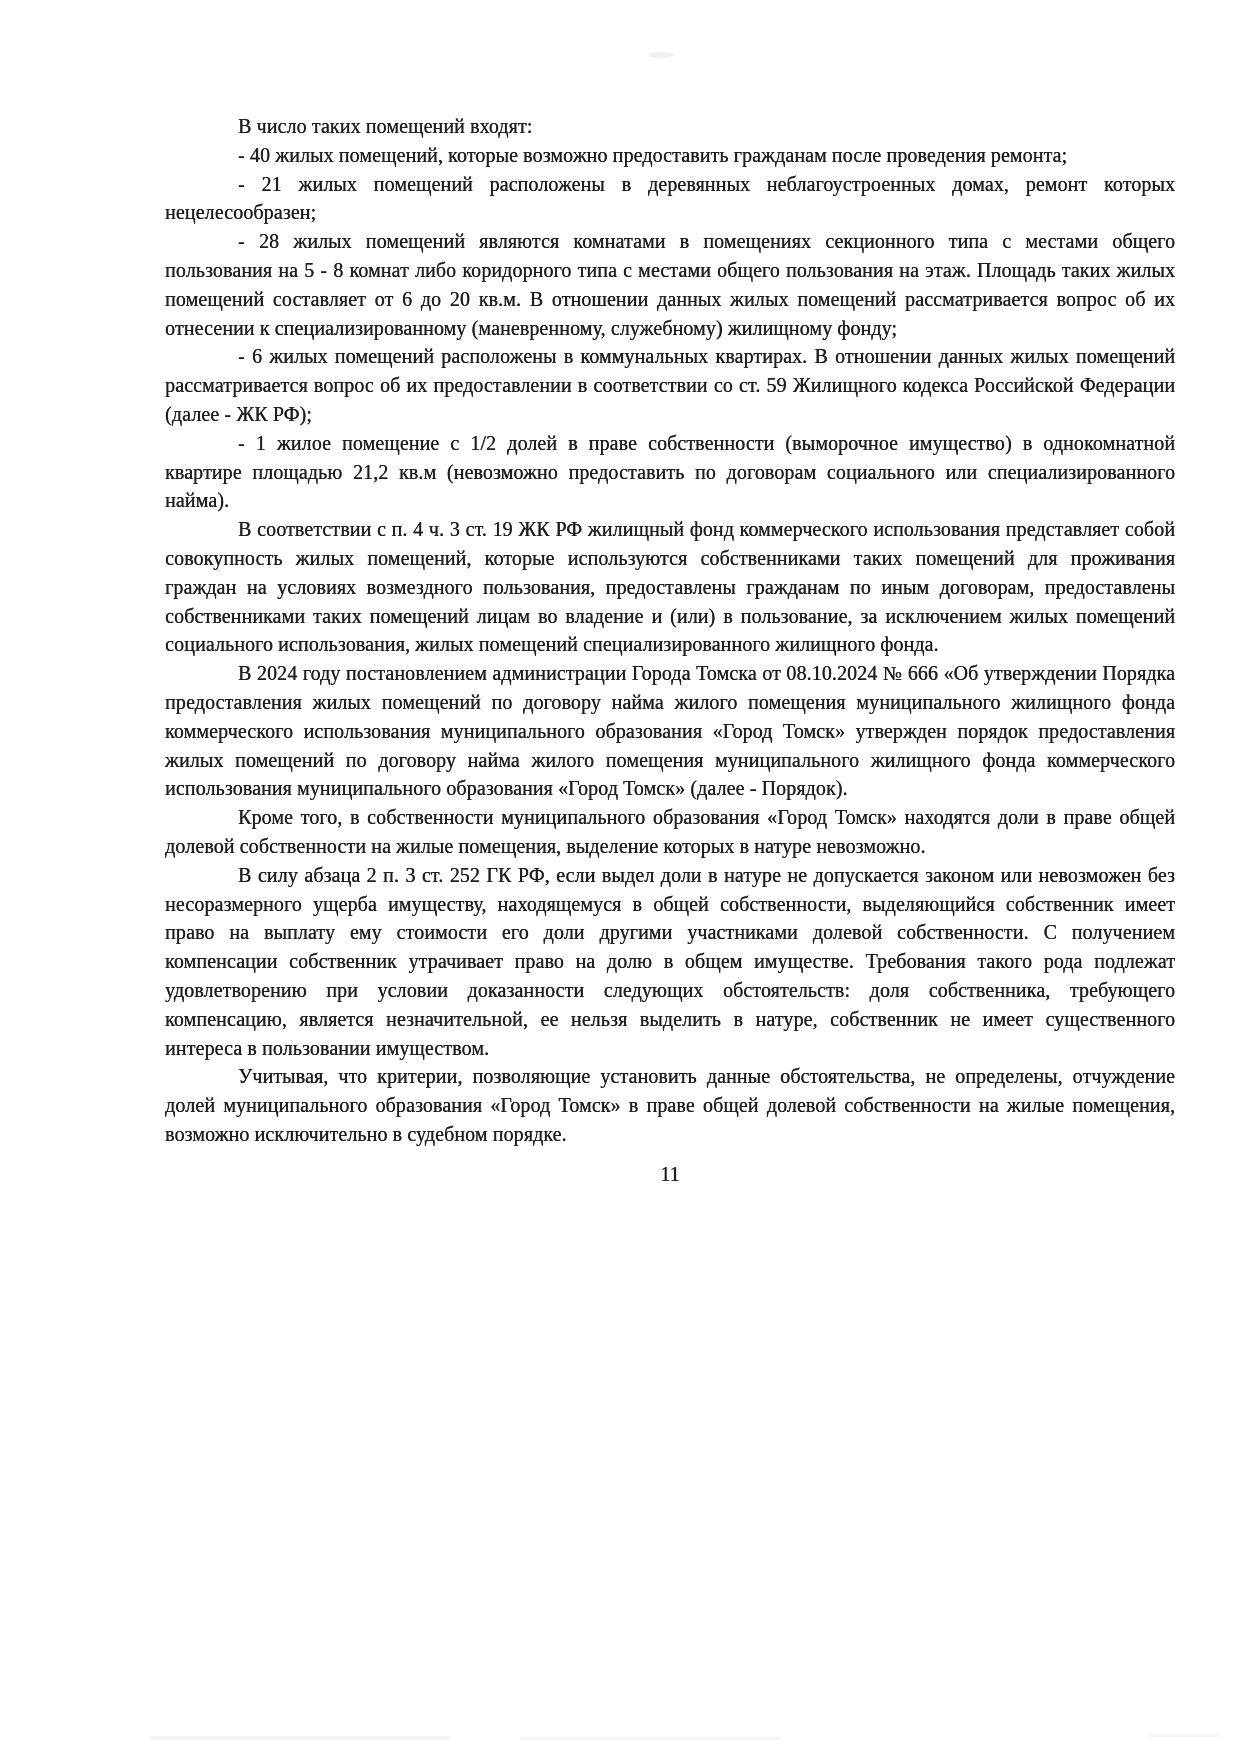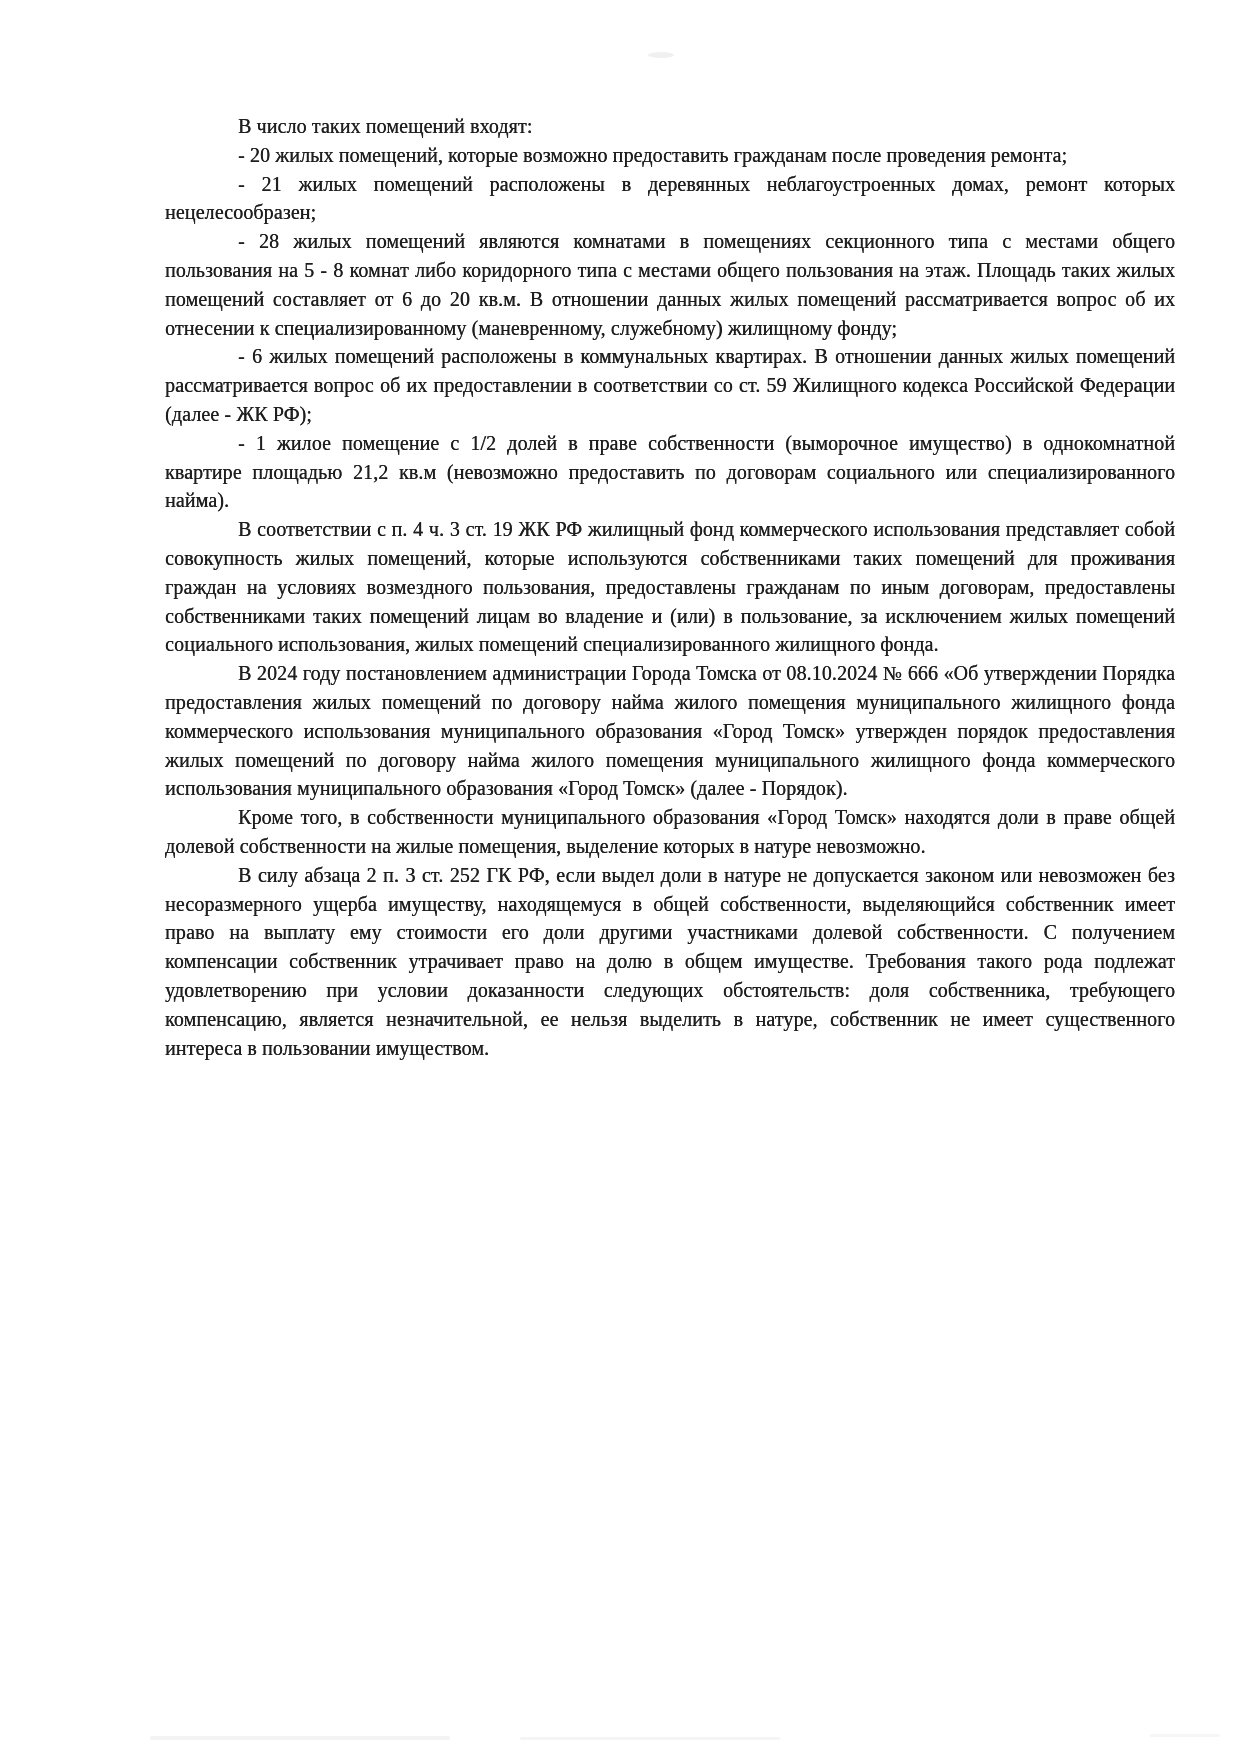--- a/index.html
+++ b/index.html
@@ -79,27 +79,29 @@
   }
 </style>
 </head>
 <body>
 
 <div class="page">
   <div class="smudge smudge-top"></div>
 
   <div class="content">
     <p>В число таких помещений входят:</p>
-    <p>- 20 жилых помещений, которые возможно предоставить гражданам после проведения ремонта;</p>
+    <p>- 40 жилых помещений, которые возможно предоставить гражданам после проведения ремонта;</p>
     <p>- 21 жилых помещений расположены в деревянных неблагоустроенных домах, ремонт которых нецелесообразен;</p>
     <p>- 28 жилых помещений являются комнатами в помещениях секционного типа с местами общего пользования на 5 - 8 комнат либо коридорного типа с местами общего пользования на этаж. Площадь таких жилых помещений составляет от 6 до 20 кв.м. В отношении данных жилых помещений рассматривается вопрос об их отнесении к специализированному (маневренному, служебному) жилищному фонду;</p>
     <p>- 6 жилых помещений расположены в коммунальных квартирах. В отношении данных жилых помещений рассматривается вопрос об их предоставлении в соответствии со ст. 59 Жилищного кодекса Российской Федерации (далее - ЖК РФ);</p>
     <p>- 1 жилое помещение с 1/2 долей в праве собственности (выморочное имущество) в однокомнатной квартире площадью 21,2 кв.м (невозможно предоставить по договорам социального или специализированного найма).</p>
     <p>В соответствии с п. 4 ч. 3 ст. 19 ЖК РФ жилищный фонд коммерческого использования представляет собой совокупность жилых помещений, которые используются собственниками таких помещений для проживания граждан на условиях возмездного пользования, предоставлены гражданам по иным договорам, предоставлены собственниками таких помещений лицам во владение и (или) в пользование, за исключением жилых помещений социального использования, жилых помещений специализированного жилищного фонда.</p>
     <p>В 2024 году постановлением администрации Города Томска от 08.10.2024 № 666 «Об утверждении Порядка предоставления жилых помещений по договору найма жилого помещения муниципального жилищного фонда коммерческого использования муниципального образования «Город Томск» утвержден порядок предоставления жилых помещений по договору найма жилого помещения муниципального жилищного фонда коммерческого использования муниципального образования «Город Томск» (далее - Порядок).</p>
     <p>Кроме того, в собственности муниципального образования «Город Томск» находятся доли в праве общей долевой собственности на жилые помещения, выделение которых в натуре невозможно.</p>
     <p>В силу абзаца 2 п. 3 ст. 252 ГК РФ, если выдел доли в натуре не допускается законом или невозможен без несоразмерного ущерба имуществу, находящемуся в общей собственности, выделяющийся собственник имеет право на выплату ему стоимости его доли другими участниками долевой собственности. С получением компенсации собственник утрачивает право на долю в общем имуществе. Требования такого рода подлежат удовлетворению при условии доказанности следующих обстоятельств: доля собственника, требующего компенсацию, является незначительной, ее нельзя выделить в натуре, собственник не имеет существенного интереса в пользовании имуществом.</p>
+    <p>Учитывая, что критерии, позволяющие установить данные обстоятельства, не определены, отчуждение долей муниципального образования «Город Томск» в праве общей долевой собственности на жилые помещения, возможно исключительно в судебном порядке.</p>
+    <div class="page-number">11</div>
   </div>
 
   <div class="smudge smudge-bottom-1"></div>
   <div class="smudge smudge-bottom-2"></div>
   <div class="smudge smudge-bottom-3"></div>
 </div>
 
 </body></html>

